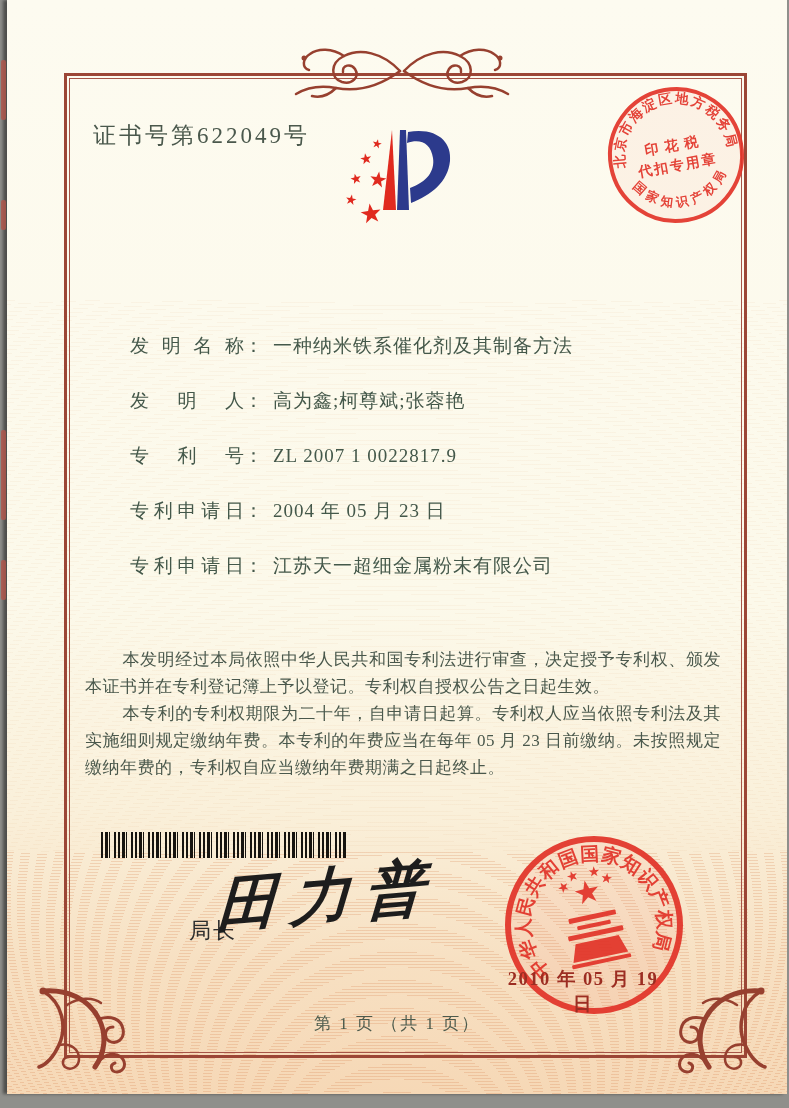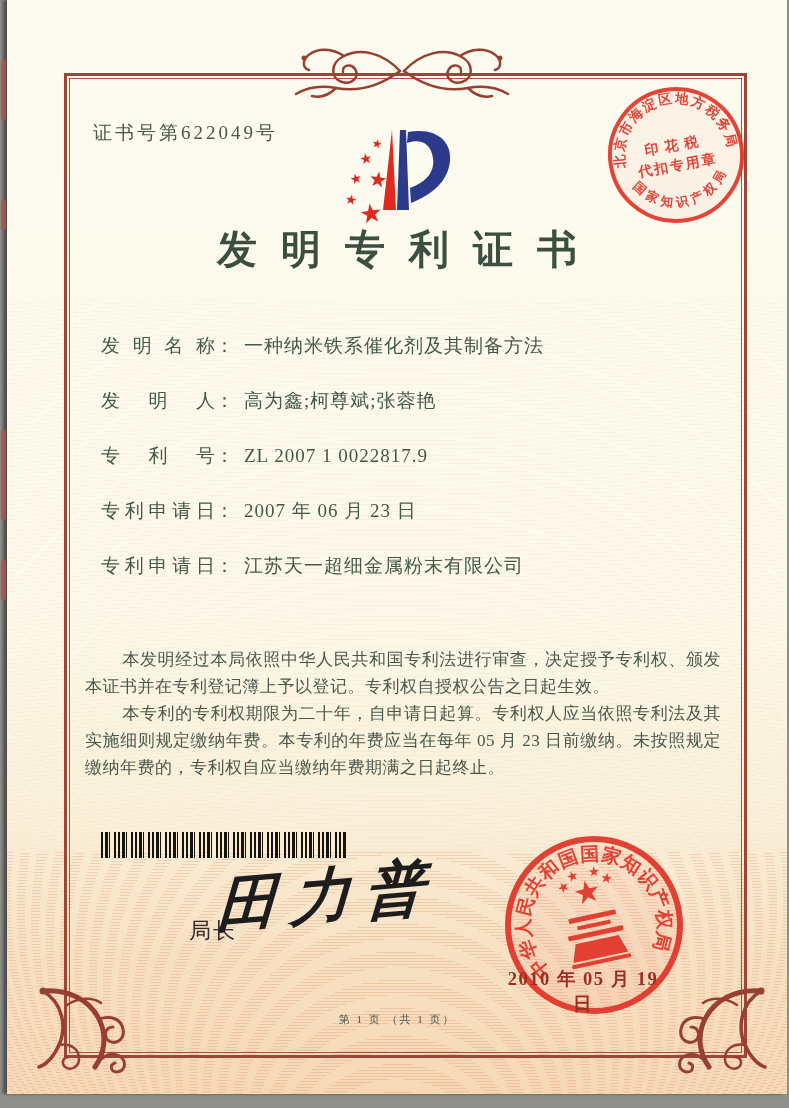--- a/index.html
+++ b/index.html
@@ -22,29 +22,29 @@
   .waves2{
     position:absolute;left:0;right:0;top:300px;height:552px;
     background:repeating-radial-gradient(170% 100% at 50% 240%, rgba(214,150,95,.07) 0 1.5px, rgba(255,255,255,0) 1.5px 9px);
   }
   .frame{
     position:absolute;left:57px;top:73px;width:677px;height:979px;
     border:3px solid #9c4636;
   }
   .frame-inner{position:absolute;inset:2px;border:1px solid #a65447;}
   .ornament{position:absolute;color:#97402f;}
-  .cert-no{position:absolute;left:86px;top:120px;font-size:19px;letter-spacing:3px;color:#4a584c;}
+  .cert-no{position:absolute;left:86px;top:120px;font-size:23px;letter-spacing:3px;color:#4a584c;}
   .logo{position:absolute;left:328px;top:126px;}
   .tax-seal{position:absolute;left:594px;top:80px;opacity:.92;}
   .title{
     position:absolute;left:0;right:0;top:222px;margin:0;text-align:center;
     font-size:40px;font-weight:600;color:#3b4f41;letter-spacing:24px;text-indent:24px;
   }
   .fields{position:absolute;left:94px;top:333px;width:600px;}
-  .field-row{height:55px;font-size:19px;color:#44584a;white-space:nowrap;}
+  .field-row{height:55px;font-size:19px;color:#44584a;white-space:nowrap;margin-left:29px;}
   .f-label{display:inline-block;width:114px;text-align:justify;text-align-last:justify;font-weight:500;}
   .f-colon{margin-right:10px;}
   .f-value{letter-spacing:1px;}
   .paras{
     position:absolute;left:78px;top:646px;width:636px;
     font-size:17px;line-height:27px;color:#4a584c;text-align:justify;
   }
   .paras p{margin:0;text-indent:2.2em;letter-spacing:.5px;}
   .barcode{
     position:absolute;left:94px;top:832px;width:246px;height:26px;
@@ -56,21 +56,21 @@
     font-style:italic;font-weight:bold;letter-spacing:14px;
     transform:rotate(-5deg) skewX(-8deg);transform-origin:left center;
   }
   .office-seal{position:absolute;left:492px;top:830px;opacity:.93;}
   .seal-date{
     position:absolute;left:488px;top:966px;width:176px;text-align:center;
     font-size:18.5px;color:#9c2d22;letter-spacing:1.5px;font-weight:600;
   }
   .footer{
     position:absolute;left:0;right:0;top:1012px;text-align:center;
-    font-size:11px;color:#4c5a4c;letter-spacing:2px;
+    font-size:17px;color:#4c5a4c;letter-spacing:2px;
   }
   .seal-text{font-family:"Liberation Serif","DejaVu Serif",serif;fill:#e23429;font-weight:bold;}
 </style>
 </head>
 <body>
 
 <svg width="0" height="0" style="position:absolute">
   <defs>
     <path id="star" d="M0,-10 L2.35,-3.24 L9.51,-3.09 L3.8,1.24 L5.88,8.09 L0,3.8 L-5.88,8.09 L-3.8,1.24 L-9.51,-3.09 L-2.35,-3.24 Z"></path>
     <g id="halfFl" fill="none" stroke="#97402f" stroke-width="2.5" stroke-linecap="round">
@@ -142,34 +142,33 @@
         <textPath href="#taxTop" startOffset="50%" text-anchor="middle">北京市海淀区地方税务局</textPath>
       </text>
       <text class="seal-text" font-size="12.5" letter-spacing="4">
         <textPath href="#taxBottom" startOffset="50%" text-anchor="middle">国家知识产权局</textPath>
       </text>
       <text class="seal-text" x="75" y="70" font-size="14" letter-spacing="6" text-anchor="middle">印花税</text>
       <text class="seal-text" x="75" y="90" font-size="14" letter-spacing="2" text-anchor="middle">代扣专用章</text>
     </g>
   </svg>
 
-  <h1 class="title">发明专利证书</h1>
 
   <div class="fields">
     <div class="field-row">
       <span class="f-label">发明名称</span><span class="f-colon">：</span><span class="f-value">一种纳米铁系催化剂及其制备方法</span>
     </div>
     <div class="field-row">
       <span class="f-label">发明人</span><span class="f-colon">：</span><span class="f-value">高为鑫;柯尊斌;张蓉艳</span>
     </div>
     <div class="field-row">
       <span class="f-label">专利号</span><span class="f-colon">：</span><span class="f-value">ZL 2007 1 0022817.9</span>
     </div>
     <div class="field-row">
-      <span class="f-label">专利申请日</span><span class="f-colon">：</span><span class="f-value">2007 年 06 月 23 日</span>
+      <span class="f-label">专利申请日</span><span class="f-colon">：</span><span class="f-value">2004 年 05 月 23 日</span>
     </div>
     <div class="field-row">
       <span class="f-label">专利申请日</span><span class="f-colon">：</span><span class="f-value">江苏天一超细金属粉末有限公司</span>
     </div>
   </div>
 
   <div class="paras">
     <p>本发明经过本局依照中华人民共和国专利法进行审查，决定授予专利权、颁发本证书并在专利登记簿上予以登记。专利权自授权公告之日起生效。</p>
     <p>本专利的专利权期限为二十年，自申请日起算。专利权人应当依照专利法及其实施细则规定缴纳年费。本专利的年费应当在每年 05 月 23 日前缴纳。未按照规定缴纳年费的，专利权自应当缴纳年费期满之日起终止。</p>
   </div>

